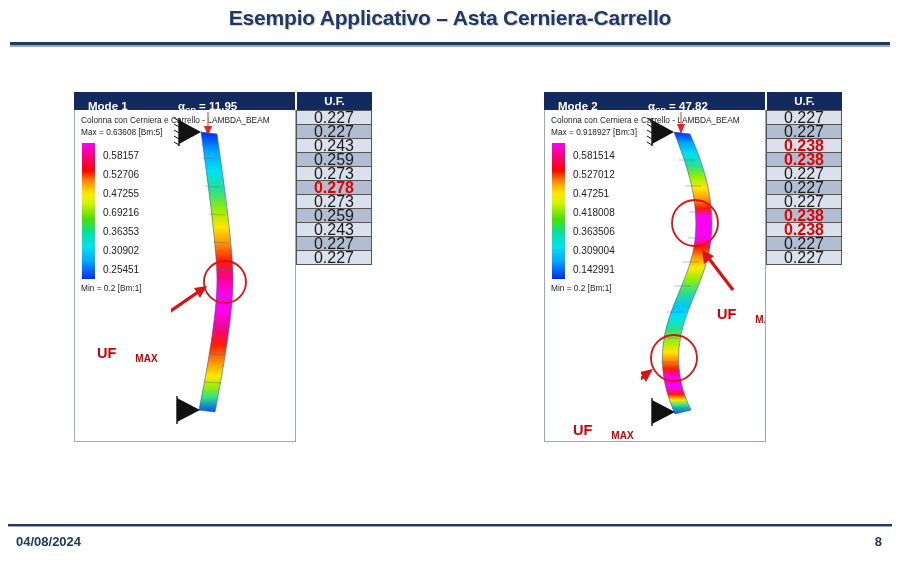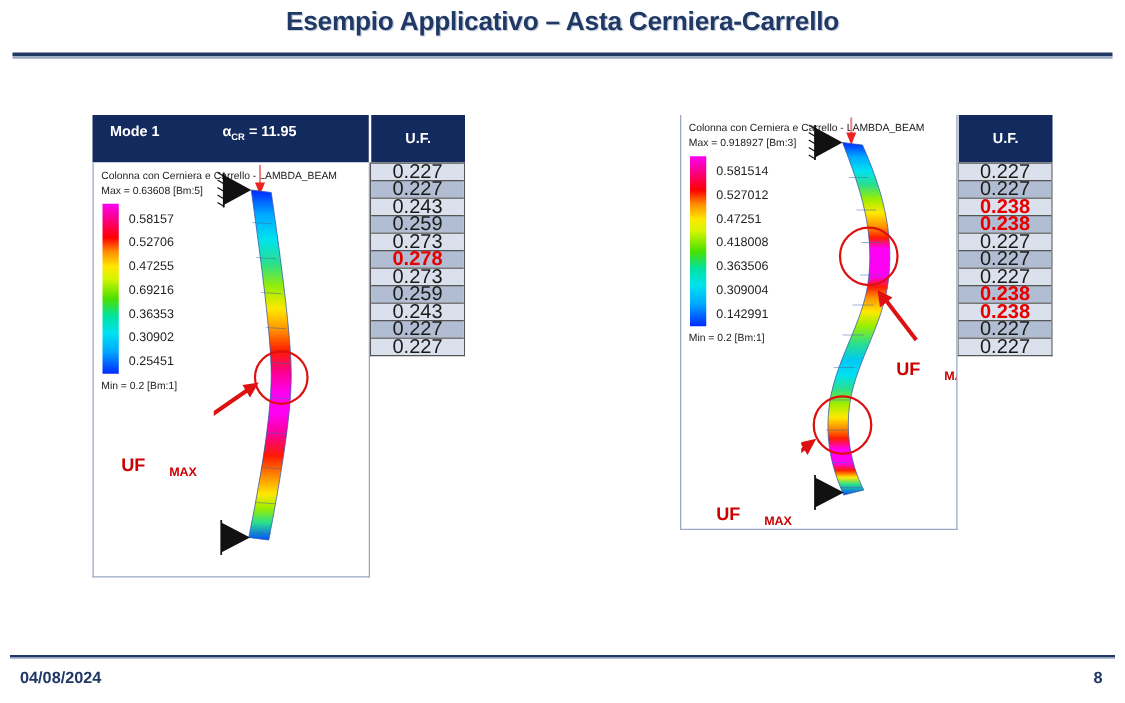--- a/index.html
+++ b/index.html
@@ -80,21 +80,21 @@
 
   .panel-row {
     display: flex;
     align-items: flex-start;
   }
 
   
   .hdr {
     background: #122a5e;
     color: #ffffff;
-    height: 38px;
+    height: 18px;
     box-sizing: border-box;
     display: flex;
     align-items: center;
     font-size: 11.5px;
     font-weight: bold;
   }
   .hdr-main {
     width: 222px;
     position: relative;
     border-right: 1px solid #ffffff;
@@ -346,20 +346,24 @@
         <div class="uf-cell odd">0.227</div>
         <div class="uf-cell even">0.227</div>
       </div>
     </div>
   </div>
 </div>
 
 <div class="panel panel-right">
   <div class="panel-row">
     <div>
+      <div class="hdr hdr-main">
+        <span class="hdr-mode">Mode 2</span>
+        <span class="hdr-alpha"><span>α</span><sub>CR</sub><span> = 47.82</span></span>
+      </div>
       <div class="gfx">
         <div class="gfx-caption">Colonna con Cerniera e Carrello  -  LAMBDA_BEAM</div>
         <div class="gfx-max">Max = 0.918927 [Bm:3]</div>
         <div class="legend-bar"></div>
         <div class="legend-labels">
           <div style="top:7px">0.581514</div>
           <div style="top:26px">0.527012</div>
           <div style="top:45px">0.47251</div>
           <div style="top:64px">0.418008</div>
           <div style="top:83px">0.363506</div>

